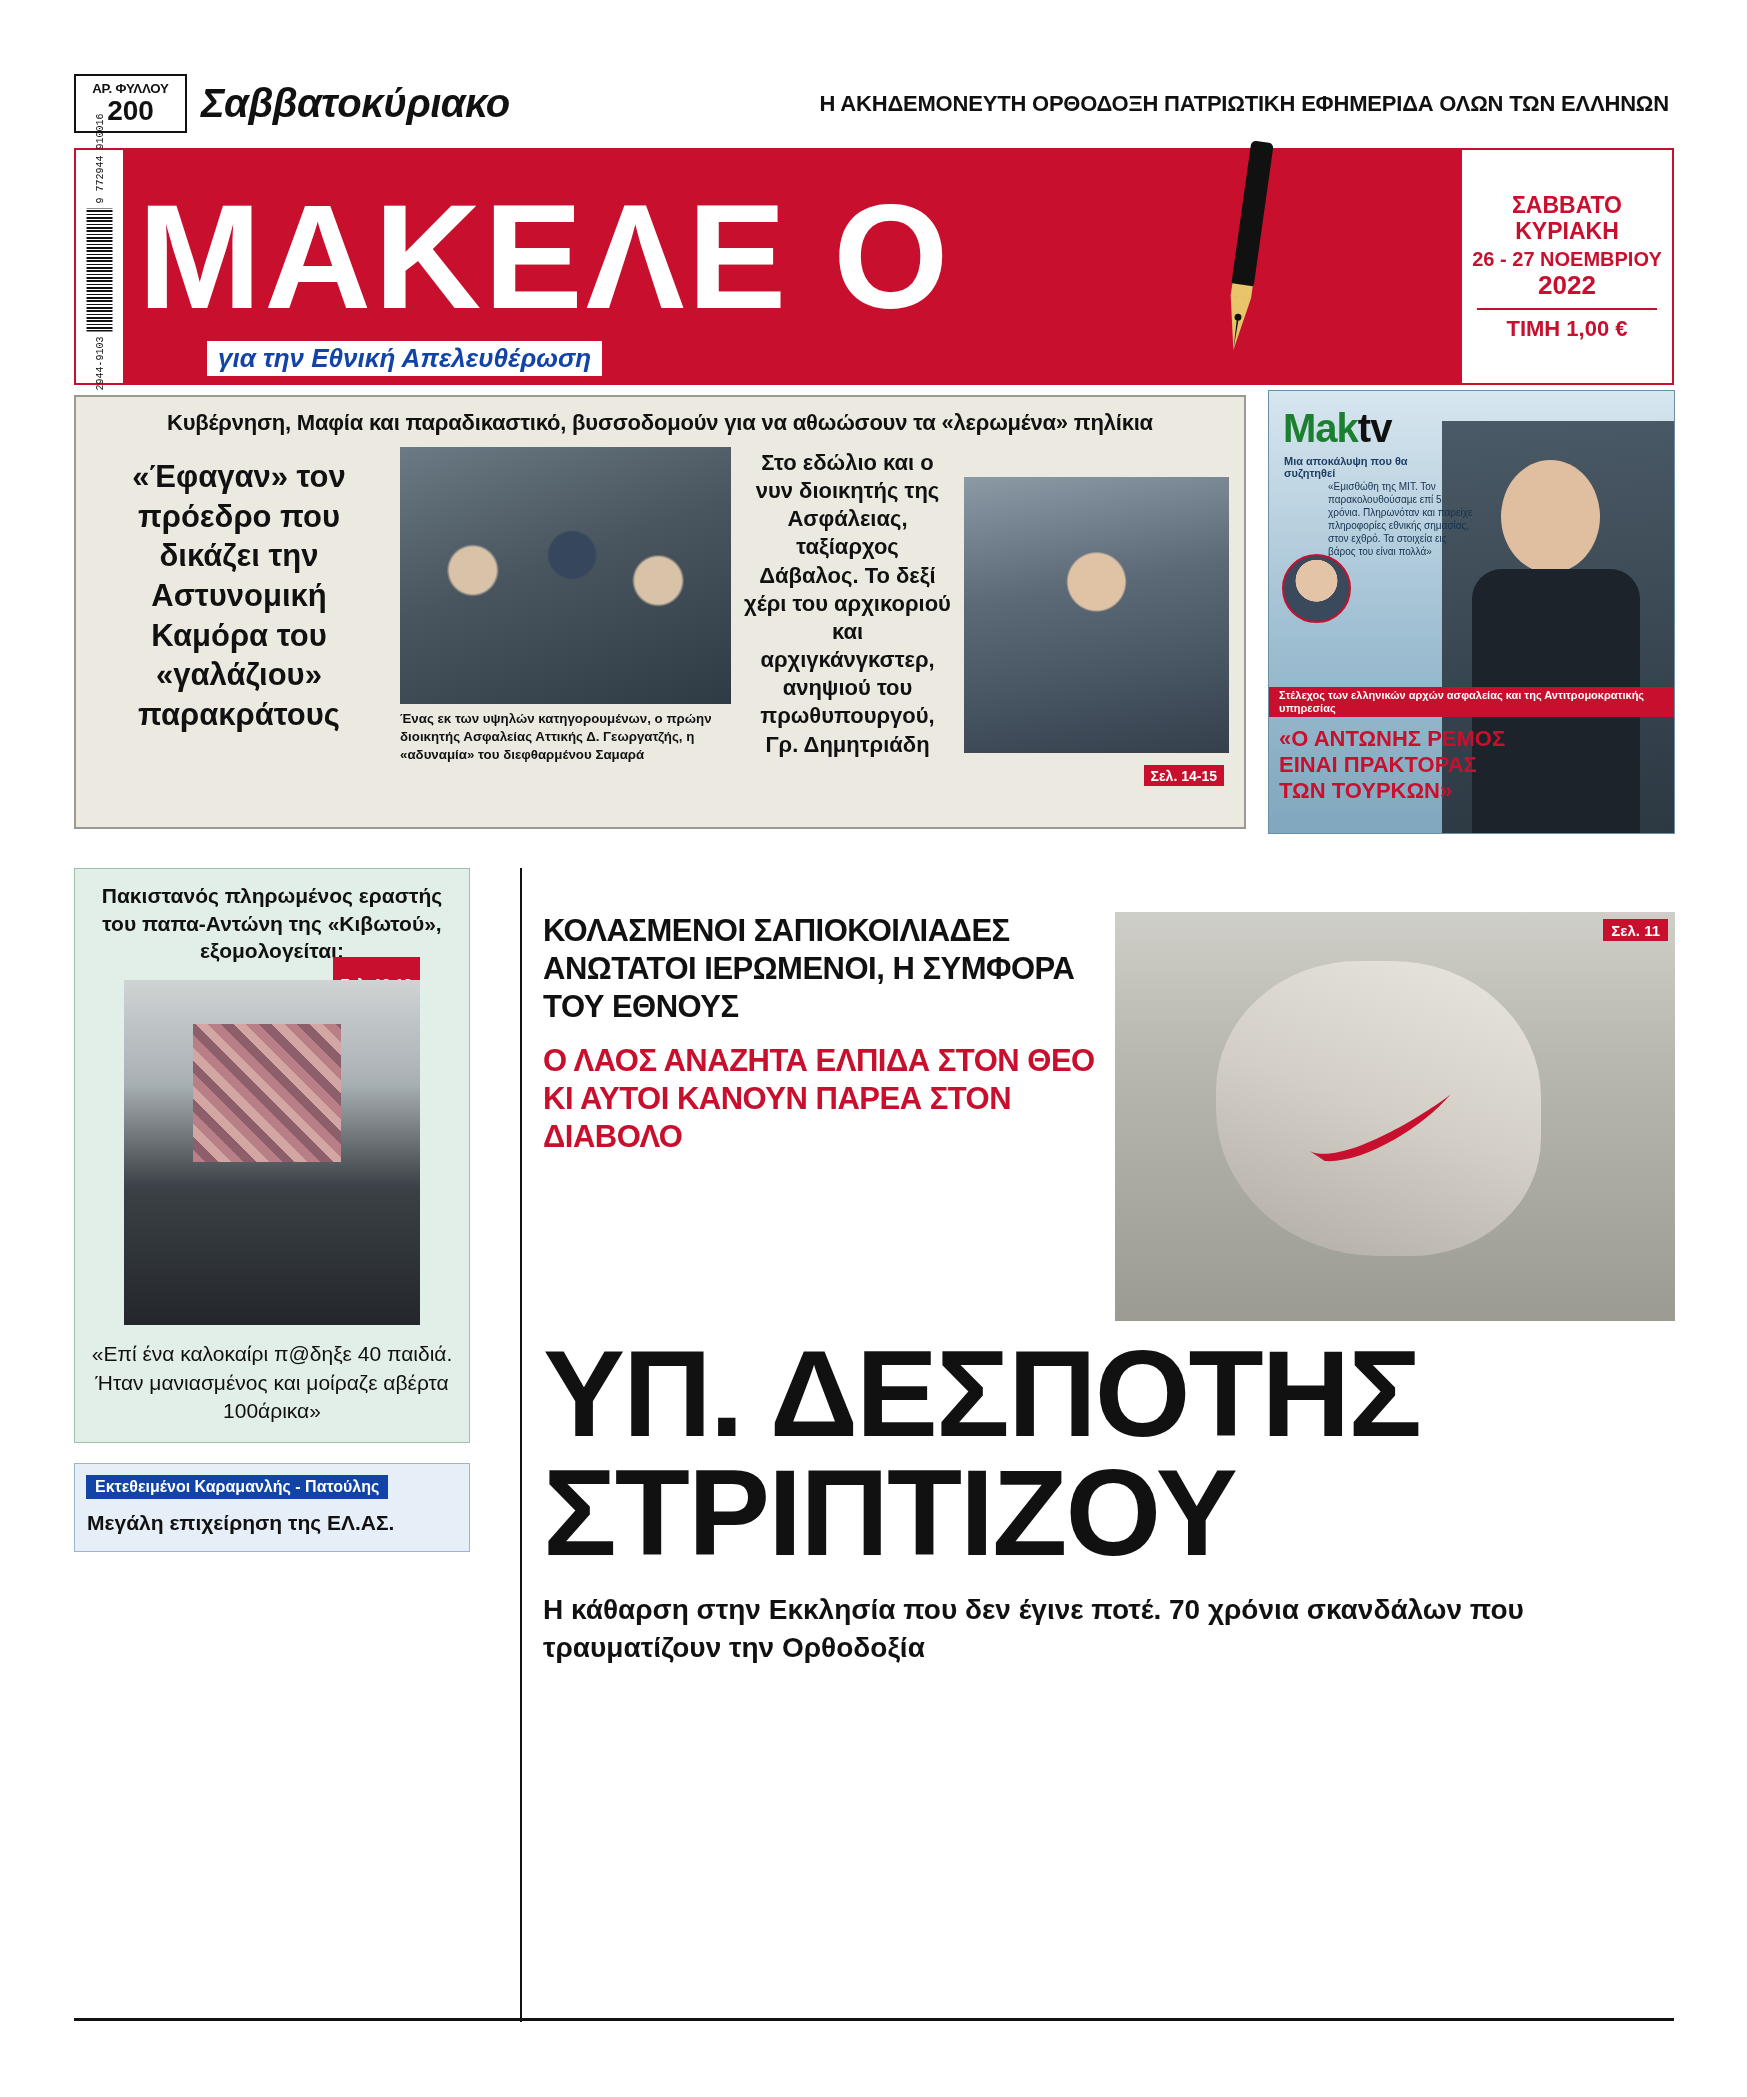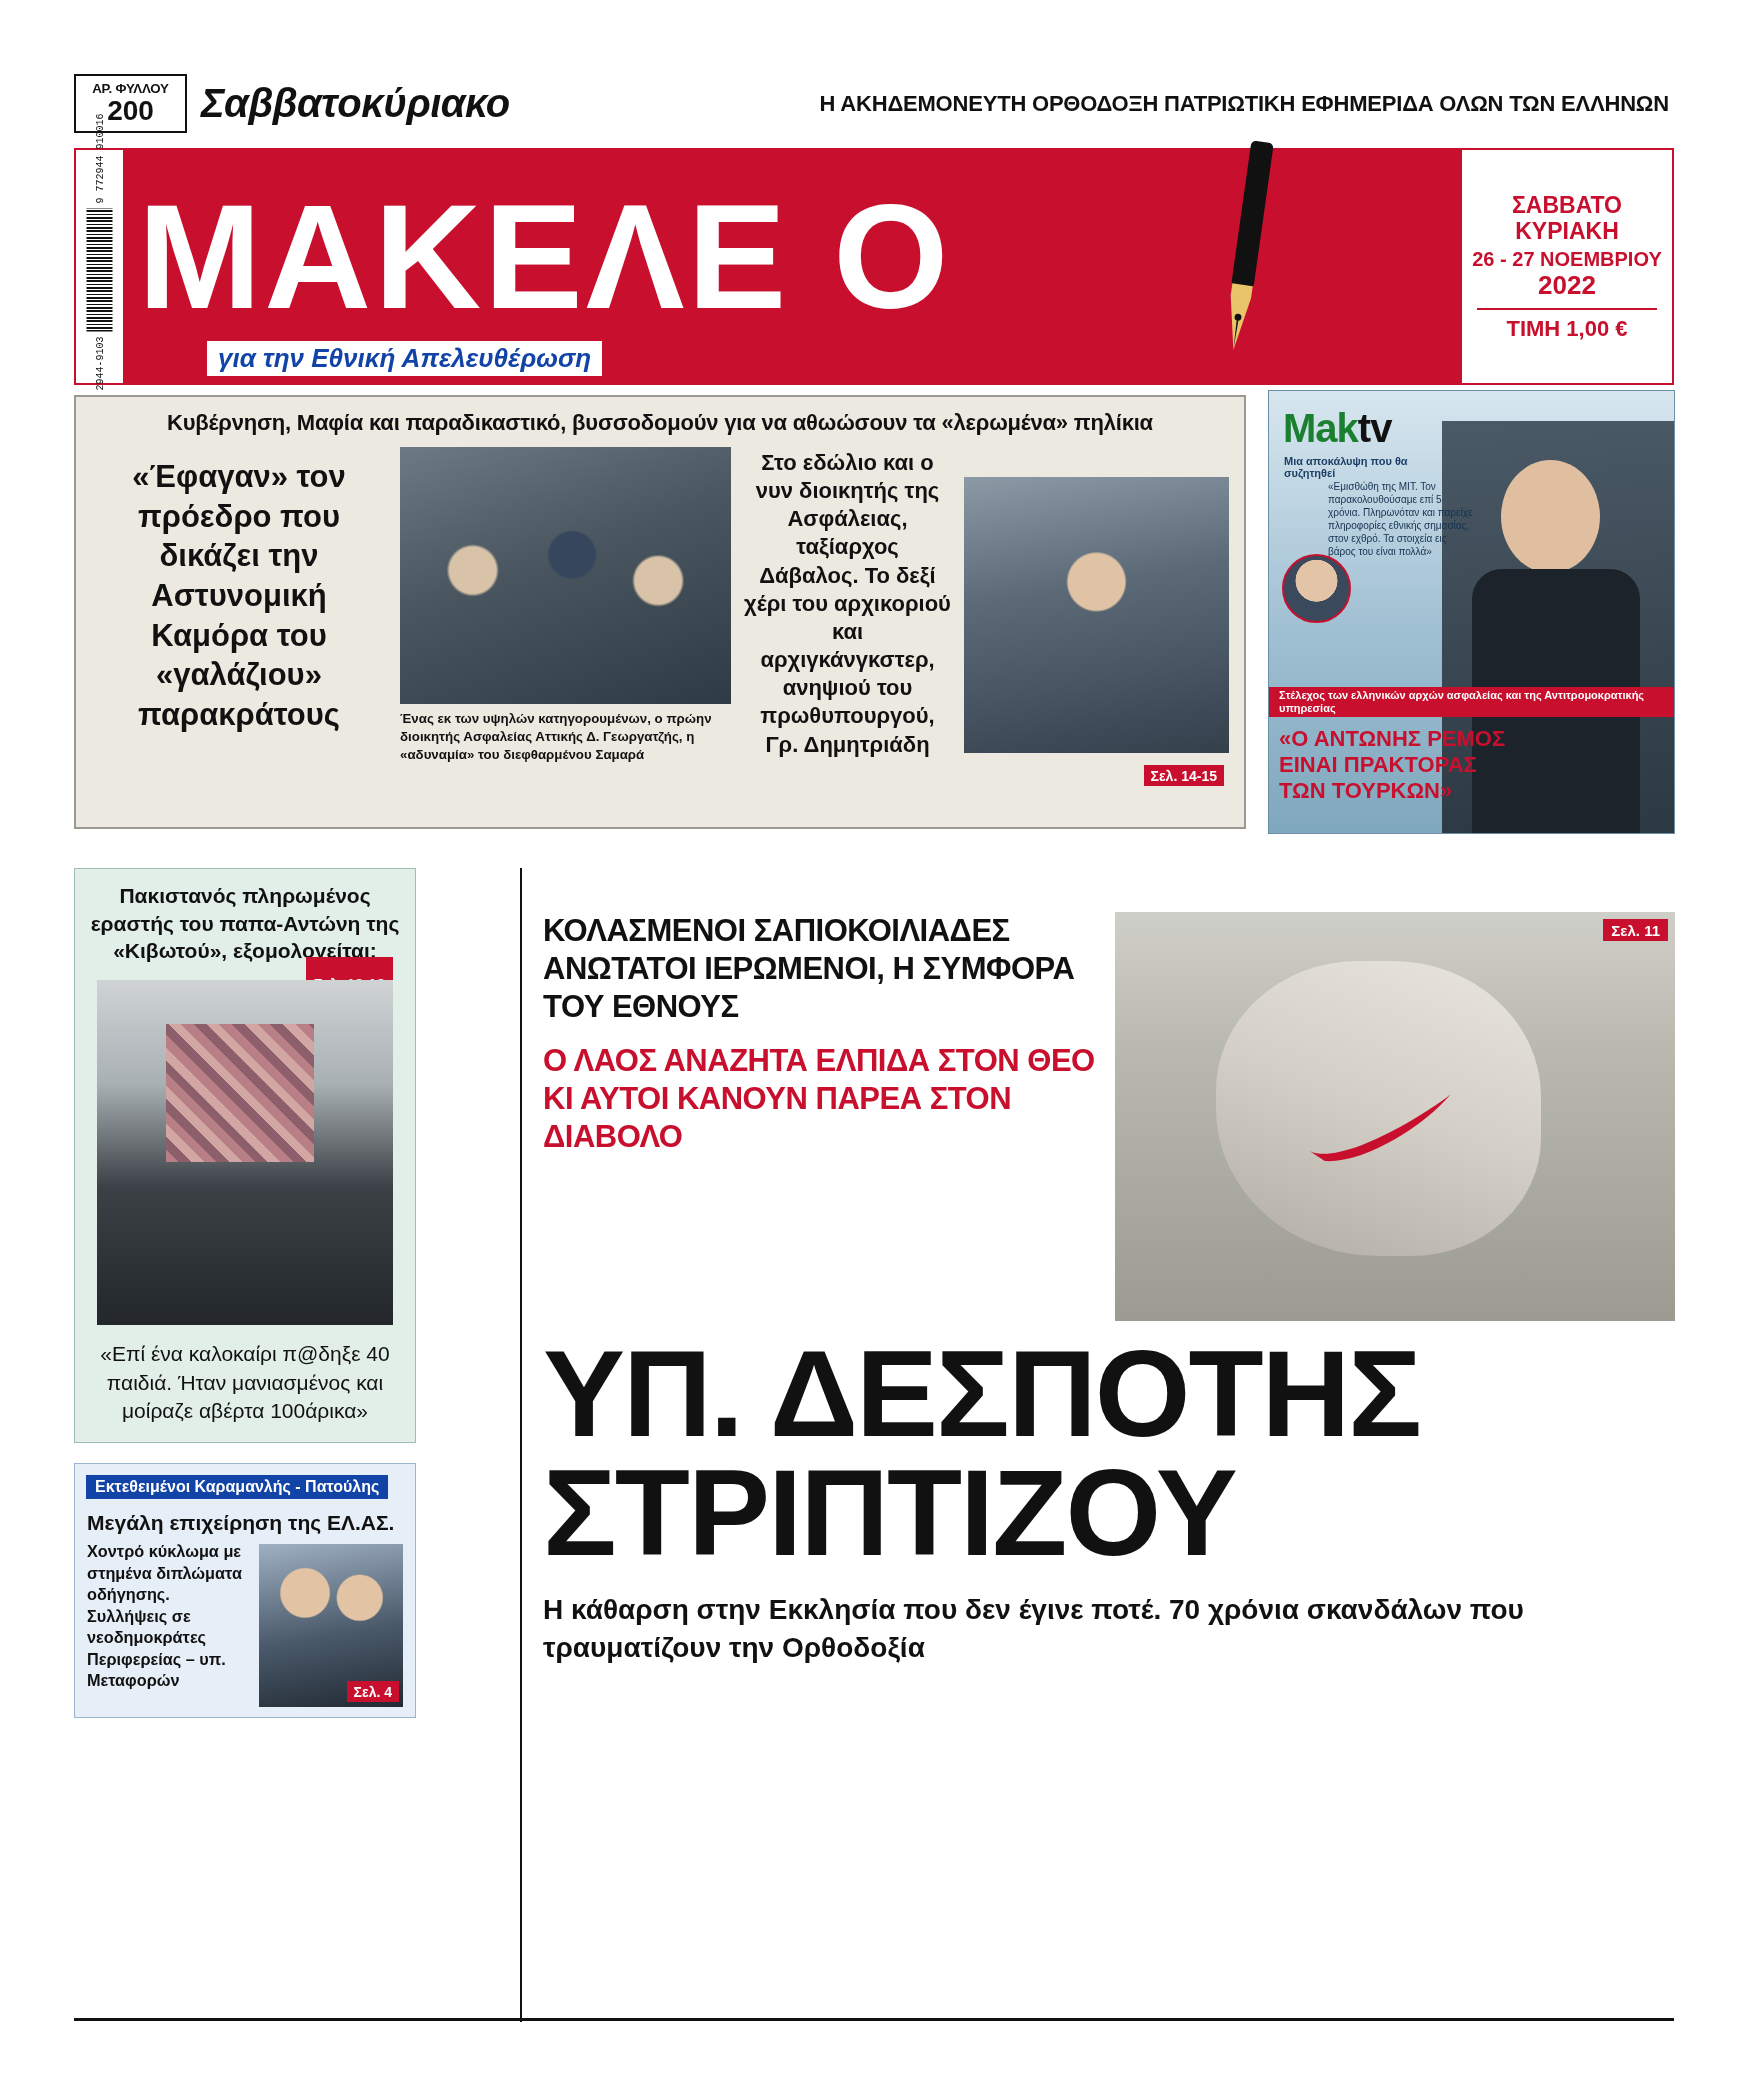--- a/index.html
+++ b/index.html
@@ -177,21 +177,21 @@
     content: ""; position: absolute; left: 59px; top: 39px; width: 99px; height: 113px;
     border-radius: 50%; background: #e0bfa0;
   }
   .maktv-person::after {
     content: ""; position: absolute; left: 30px; top: 148px; width: 168px; height: 266px;
     background: #1c232a; border-radius: 30px 30px 0 0;
   }
 
   
   .leftcol {
-    position: absolute; left: 74px; top: 868px; width: 342px;
+    position: absolute; left: 74px; top: 868px; width: 396px;
   }
   .kivotos {
     border: 1.5px solid #9dbfae; background: #e2efe8; padding: 13px 12px 17px;
   }
   .kiv-head { font-size: 21px; font-weight: bold; text-align: center; line-height: 1.32; }
   .kiv-photo-wrap { position: relative; margin: 15px auto 0; width: 296px; }
   .kiv-photo {
     width: 296px; height: 345px;
     background:
       linear-gradient(180deg,#cfd3d4 0%, #a9b0b4 30%, #3b4146 60%, #23272b 100%);
@@ -371,27 +371,20 @@
       <div class="kiv-photo-wrap">
         <div class="kiv-tag">Σελ. 12-13</div>
         <div class="kiv-photo"></div>
       </div>
       <div class="kiv-quote">«Επί ένα καλοκαίρι π@δηξε 40 παιδιά. Ήταν μανιασμένος και μοίραζε αβέρτα 100άρικα»</div>
     </div>
 
     <div class="elas">
       <div class="elas-band">Εκτεθειμένοι Καραμανλής - Πατούλης</div>
       <div class="elas-head">Μεγάλη επιχείρηση της ΕΛ.ΑΣ.</div>
-      <div class="elas-row">
-        <div class="elas-text">Χοντρό κύκλωμα με στημένα διπλώματα οδήγησης. Συλλήψεις σε νεοδημοκράτες Περιφερείας – υπ. Μεταφορών</div>
-        <div class="elas-photo-wrap">
-          <div class="elas-photo"></div>
-          <div class="elas-tag">Σελ. 4</div>
-        </div>
-      </div>
     </div>
 
   </div>
 
   <div class="vrule"></div>
 
   <div class="main">
     <div class="main-top">
       <div class="main-heads">
         <div class="h-black">ΚΟΛΑΣΜΕΝΟΙ ΣΑΠΙΟΚΟΙΛΙΑΔΕΣ ΑΝΩΤΑΤΟΙ ΙΕΡΩΜΕΝΟΙ, Η ΣΥΜΦΟΡΑ ΤΟΥ ΕΘΝΟΥΣ</div>

